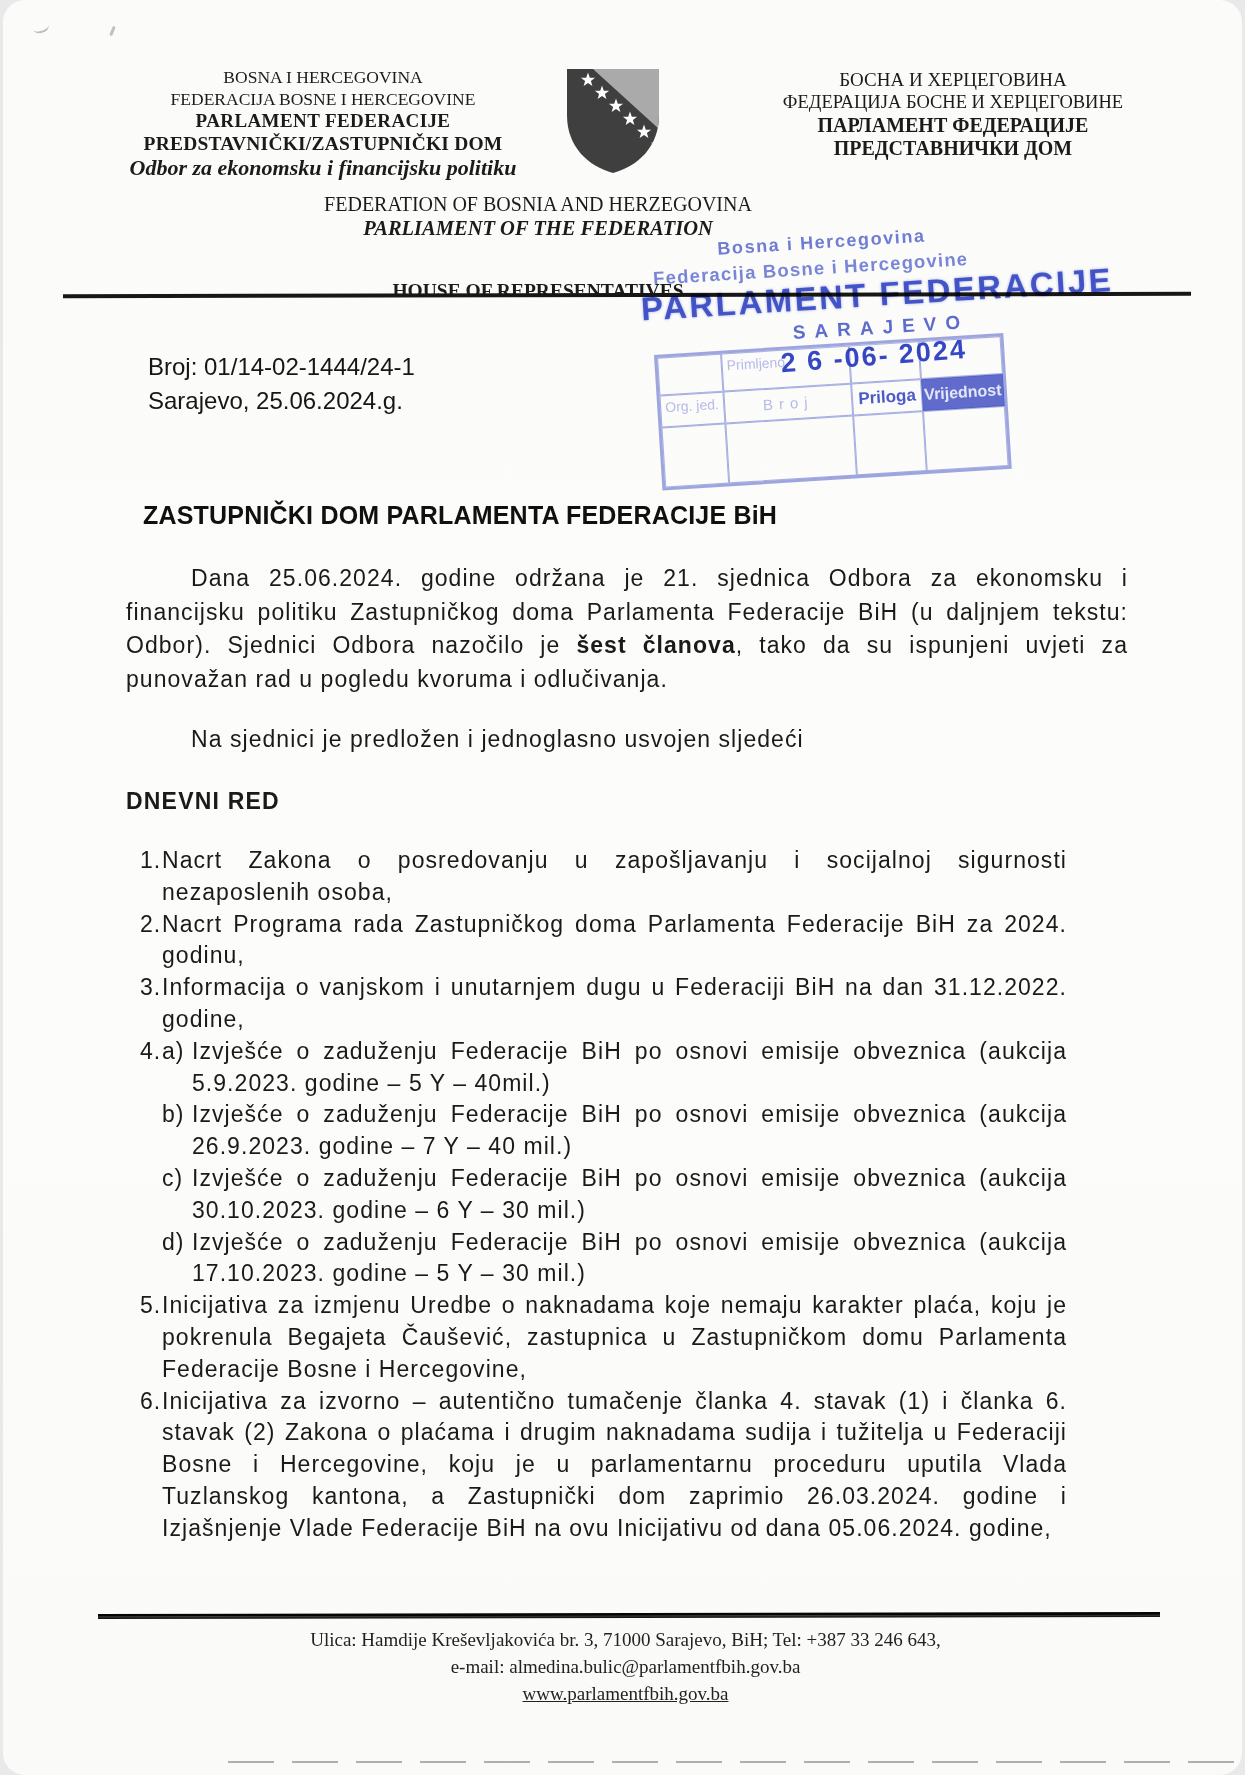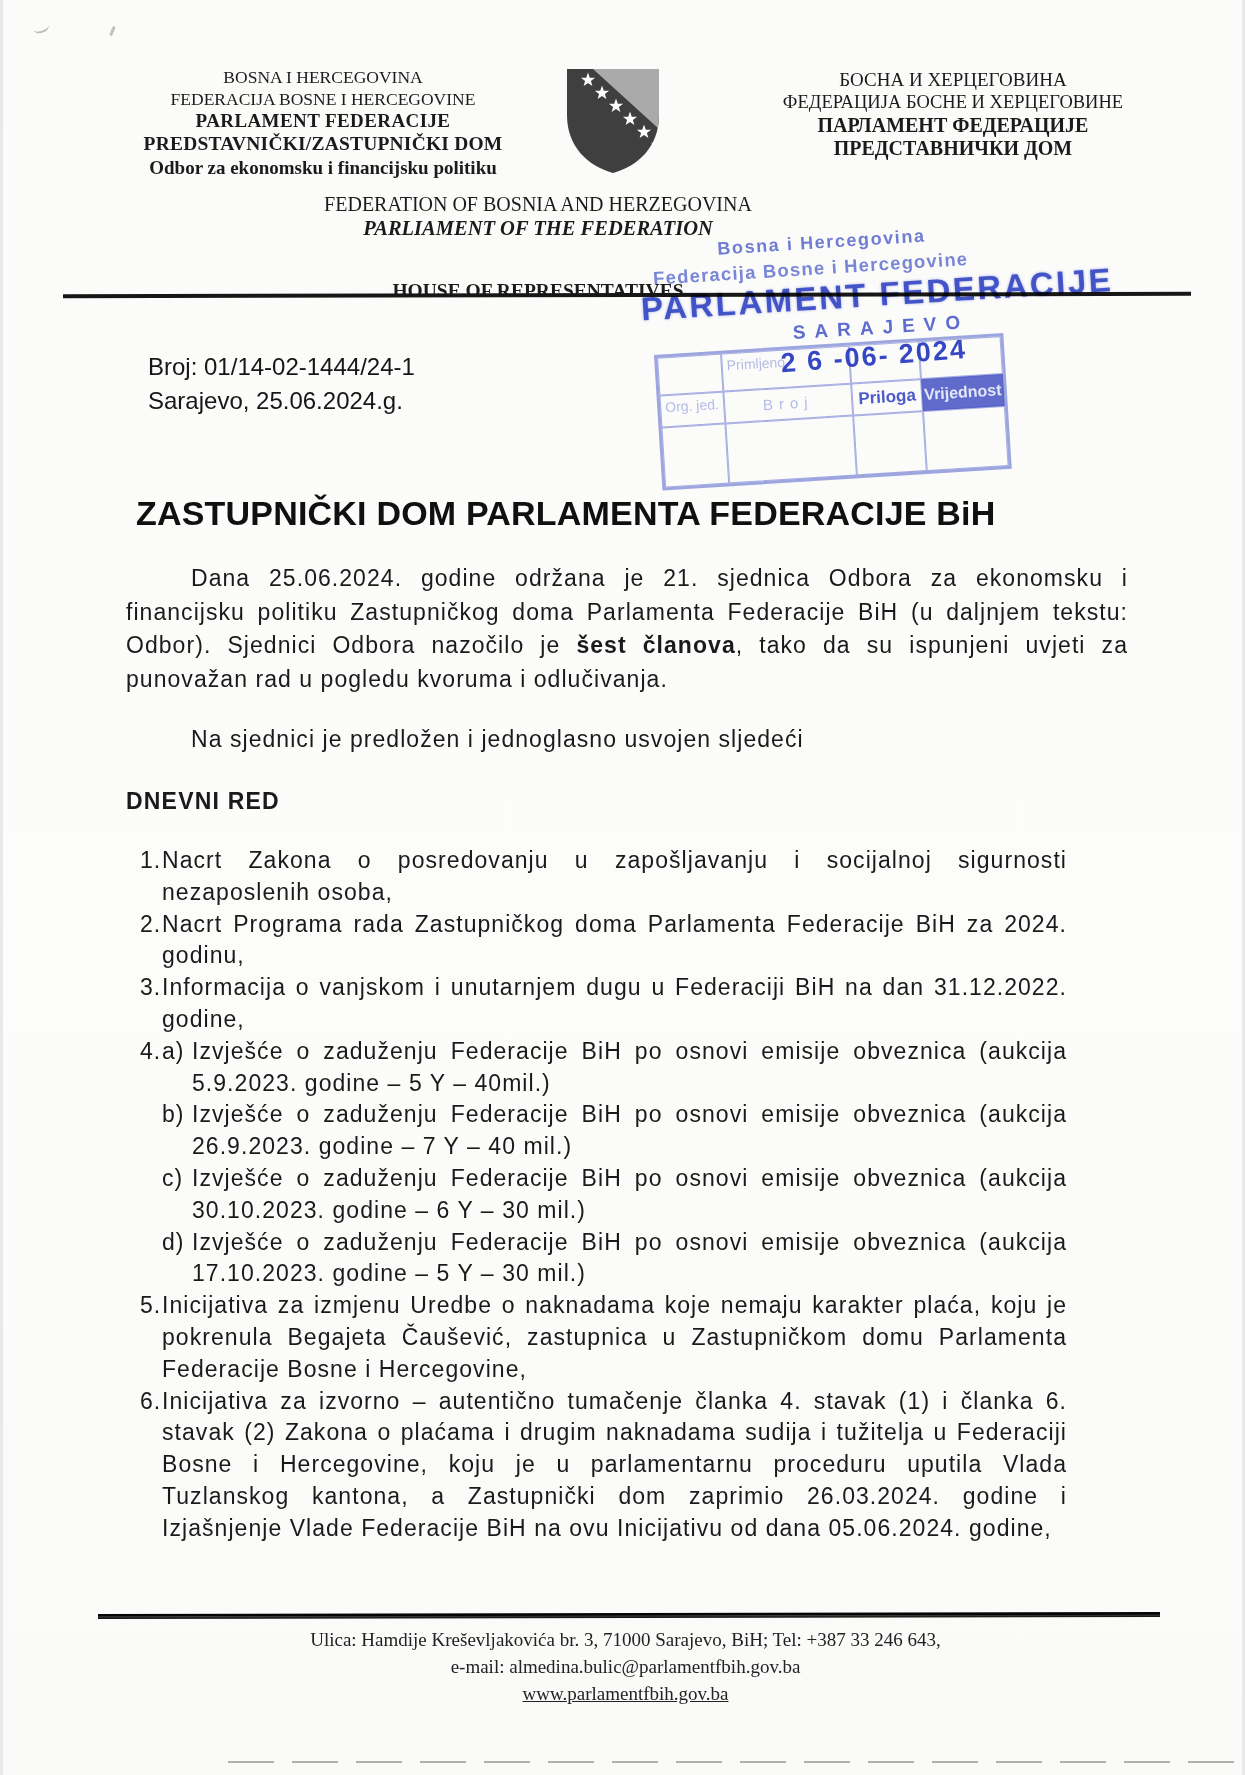--- a/index.html
+++ b/index.html
@@ -1,33 +1,33 @@
 <!DOCTYPE html>
 <html lang="bs"><head>
 <meta charset="utf-8">
 <style>
   html,body{margin:0;padding:0;background:#e9e9e9;}
   .page{
     position:relative;width:1239px;height:1775px;margin:0 auto;
     background:linear-gradient(180deg,#fbfbfa 0%,#fcfcfb 55%,#fafaf9 100%);
-    overflow:hidden;color:#1b1b1b;
+    overflow:hidden;color:#1b1b1b;border-radius:22px;
   }
   
   .artifact{position:absolute;opacity:.55;}
   .a1{left:30px;top:22px;width:16px;height:9px;border-bottom:2px solid #8a8a8a;border-radius:50%;transform:rotate(-18deg);}
   .a2{left:108px;top:26px;width:3px;height:10px;background:#909090;border-radius:2px;transform:rotate(22deg);}
   .bottom-scan-line{position:absolute;left:225px;top:1761px;width:1020px;height:2px;
     background:repeating-linear-gradient(90deg,rgba(30,30,30,.34) 0 46px,rgba(30,30,30,0) 46px 64px);}
   
   .hdr-left{position:absolute;left:103px;top:66px;width:434px;text-align:center;
     font-family:"Liberation Serif",serif;line-height:22px;}
   .hdr-left .l1,.hdr-left .l2{font-size:17.5px;}
   .hdr-left .l3{font-size:19px;font-weight:bold;letter-spacing:.4px;}
   .hdr-left .l4{font-size:19.5px;font-weight:bold;letter-spacing:.2px;line-height:24px;}
-  .hdr-left .l5{font-size:19px;font-weight:bold;line-height:24px;}
+  .hdr-left .l5{font-size:22px;font-weight:bold;font-style:italic;line-height:24px;}
   .hdr-right{position:absolute;left:698px;top:68px;width:504px;text-align:center;
     font-family:"Liberation Serif",serif;line-height:23px;}
   .hdr-right .l1{font-size:19px;}
   .hdr-right .l2{font-size:18.5px;}
   .hdr-right .l3,.hdr-right .l4{font-size:20px;font-weight:bold;}
   .emblem{position:absolute;left:556px;top:62px;width:108px;height:116px;}
   .hdr-en{position:absolute;left:180px;top:193px;width:710px;text-align:center;
     font-family:"Liberation Serif",serif;line-height:23.5px;}
   .hdr-en .l1{font-size:20px;}
   .hdr-en .l2{font-size:20px;}
@@ -49,22 +49,22 @@
   .stable{position:absolute;left:46px;top:112px;width:344px;z-index:1;
     display:grid;grid-template-columns:64px 128px 70px 82px;grid-template-rows:38px 32px 60px;
     border:3px solid rgba(66,82,200,.5);}
   .stable .cell{border:1.5px solid rgba(66,82,200,.45);overflow:hidden;}
   .stable .faint{color:rgba(84,98,205,.42);font-size:14px;padding:3px 4px;}
   .stable .broj{font-size:15px;letter-spacing:6px;padding-top:6px;text-align:center;}
   .stable .priloga{color:rgba(52,70,198,.88);font-weight:700;font-size:17px;text-align:center;padding-top:5px;}
   .stable .vrij{background:rgba(52,68,195,.78);color:rgba(238,241,255,.95);font-weight:800;font-size:16px;text-align:center;padding-top:6px;}
   
   .meta{position:absolute;left:145px;top:350px;font-family:"Liberation Sans",sans-serif;font-size:24px;line-height:34px;color:#161616;}
-  .doc-title{position:absolute;left:124px;top:485px;margin:9px;font-family:"Liberation Sans",sans-serif;
-    font-size:34px;font-weight:bold;letter-spacing:.2px;color:#101010;text-align:center;}
+  .doc-title{position:absolute;left:124px;top:485px;margin:16px;font-family:"Liberation Sans",sans-serif;
+    font-size:25px;font-weight:bold;letter-spacing:.2px;color:#101010;text-align:center;}
   
   .bodytext{position:absolute;left:123px;top:562px;width:1002px;
     font-family:"Liberation Sans",sans-serif;font-size:23px;line-height:33.5px;
     letter-spacing:1.05px;color:#1a1a1a;}
   .bodytext p{margin:0;text-align:justify;}
   .p1{text-indent:65px;}
   .p2{margin-top:27px !important;text-indent:65px;}
   .agenda-heading{margin-top:28px;text-align:left;font-weight:bold;font-size:23px;letter-spacing:1.2px;}
   .agenda{margin-top:27px;padding-right:61px;line-height:31.8px;}
   .li{display:flex;}

